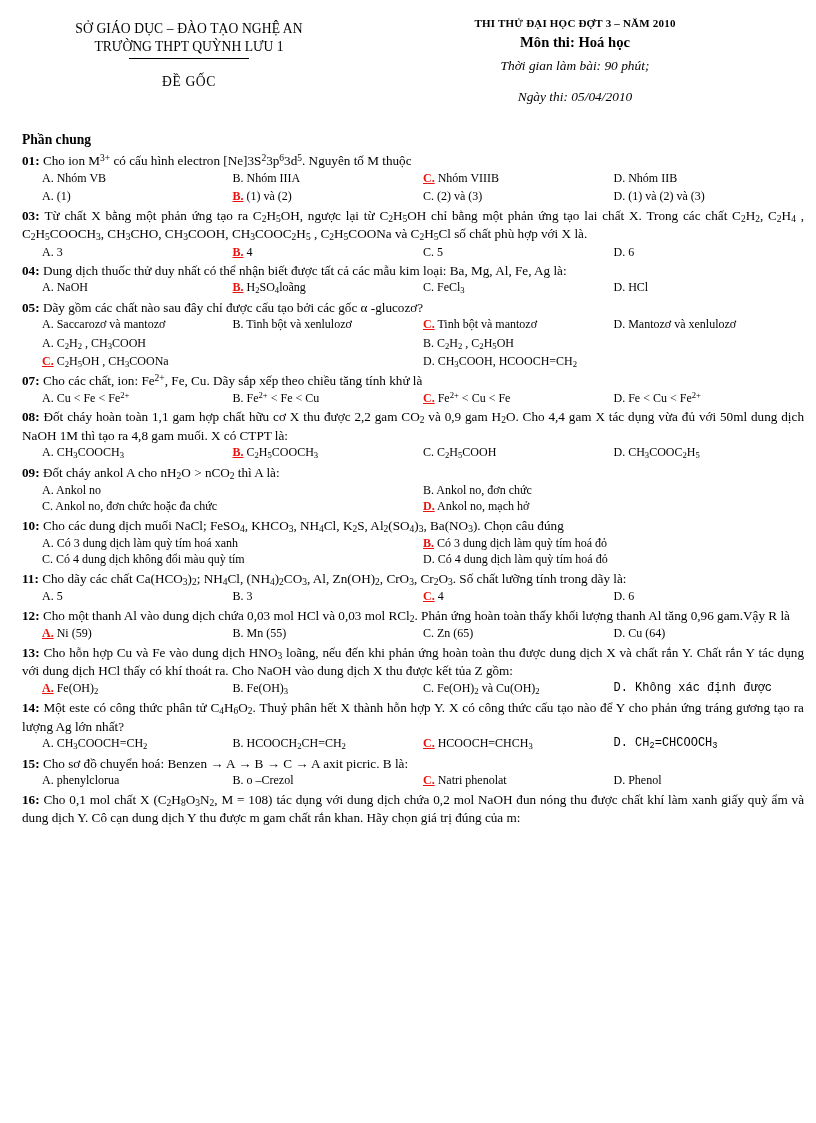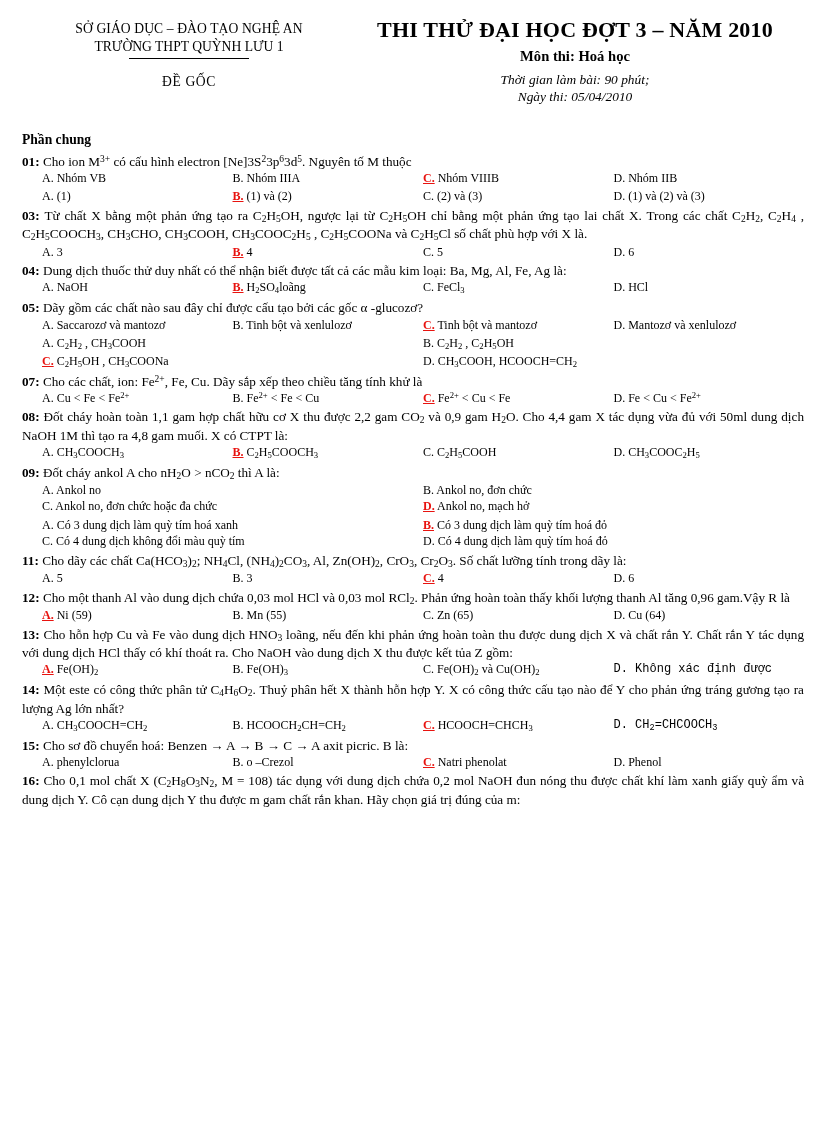--- a/index.html
+++ b/index.html
@@ -57,38 +57,38 @@
     margin-top: 14px;
     letter-spacing: 0.6px;
   }
   .hdr-right {
     flex: 1;
     text-align: center;
     padding-left: 4px;
   }
   .hdr-right .title {
     font-weight: bold;
-    font-size: 22px;
+    font-size: 11px;
     letter-spacing: 0.2px;
     white-space: nowrap;
   }
   .hdr-right .subject {
     font-weight: bold;
     font-size: 14.6px;
     margin-top: 3px;
   }
   .hdr-right .duration {
     font-style: italic;
     font-size: 13.4px;
     margin-top: 5px;
   }
   .hdr-right .examdate {
     font-style: italic;
     font-size: 13.4px;
-    margin-top: 0;
+    margin-top: 14px;
   }
 
   
   .content {
     padding: 0 12px 0 22px;
   }
   .section-title {
     font-weight: bold;
     font-size: 13.6px;
     margin-top: 26px;
@@ -230,20 +230,21 @@
           <div class="opts two">
             <div class="opt"><span class="lab">A.</span><span> Ankol no</span></div>
             <div class="opt"><span class="lab">B.</span><span> Ankol no, đơn chức</span></div>
           </div>
           <div class="opts two">
             <div class="opt"><span class="lab">C.</span><span> Ankol no, đơn chức hoặc đa chức</span></div>
             <div class="opt correct"><span class="lab">D.</span><span> Ankol no, mạch hở</span></div>
           </div>
         </div>
         <div class="q">
+          <div class="q-stem"><span class="q-num">10: </span><span>Cho các dung dịch muối NaCl; FeSO<sub>4</sub>, KHCO<sub>3</sub>, NH<sub>4</sub>Cl, K<sub>2</sub>S, Al<sub>2</sub>(SO<sub>4</sub>)<sub>3</sub>, Ba(NO<sub>3</sub>). Chọn câu đúng</span></div>
           <div class="opts two">
             <div class="opt"><span class="lab">A.</span><span> Có 3 dung dịch làm quỳ tím hoá xanh</span></div>
             <div class="opt correct"><span class="lab">B.</span><span> Có 3 dung dịch làm quỳ tím hoá đỏ</span></div>
           </div>
           <div class="opts two">
             <div class="opt"><span class="lab">C.</span><span> Có 4 dung dịch không đổi màu quỳ tím</span></div>
             <div class="opt"><span class="lab">D.</span><span> Có 4 dung dịch làm quỳ tím hoá đỏ</span></div>
           </div>
         </div>
         <div class="q">

